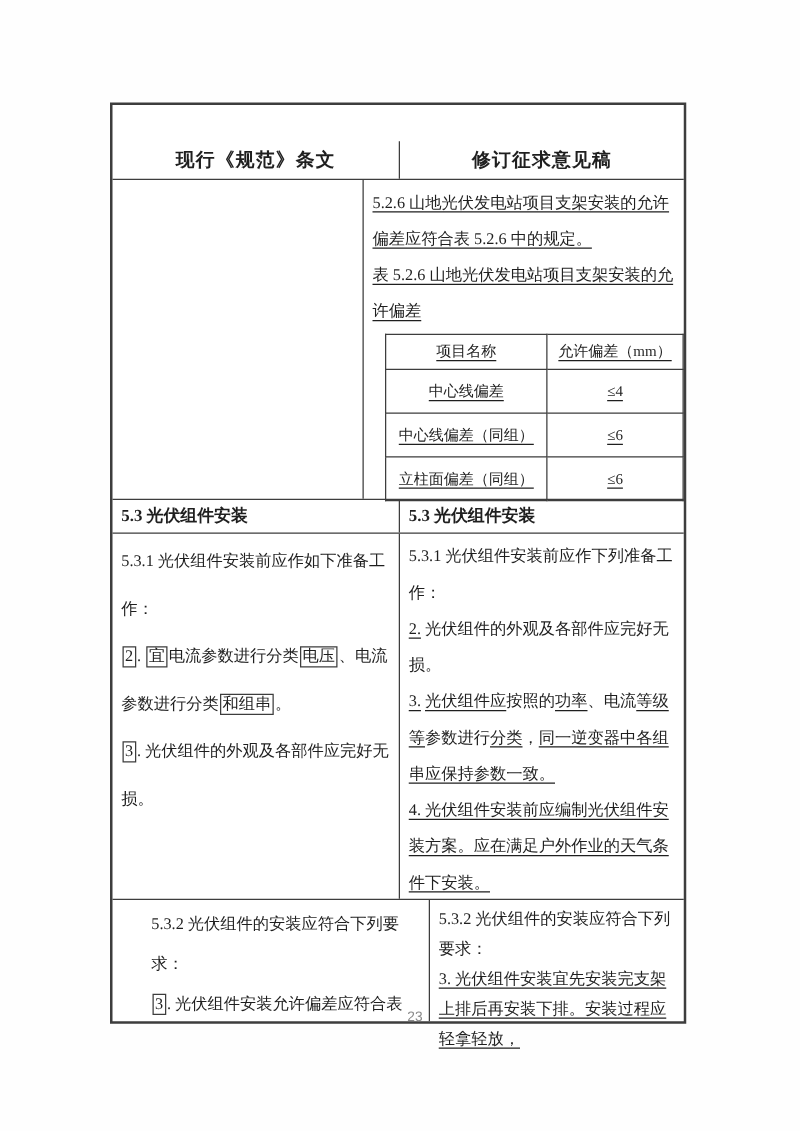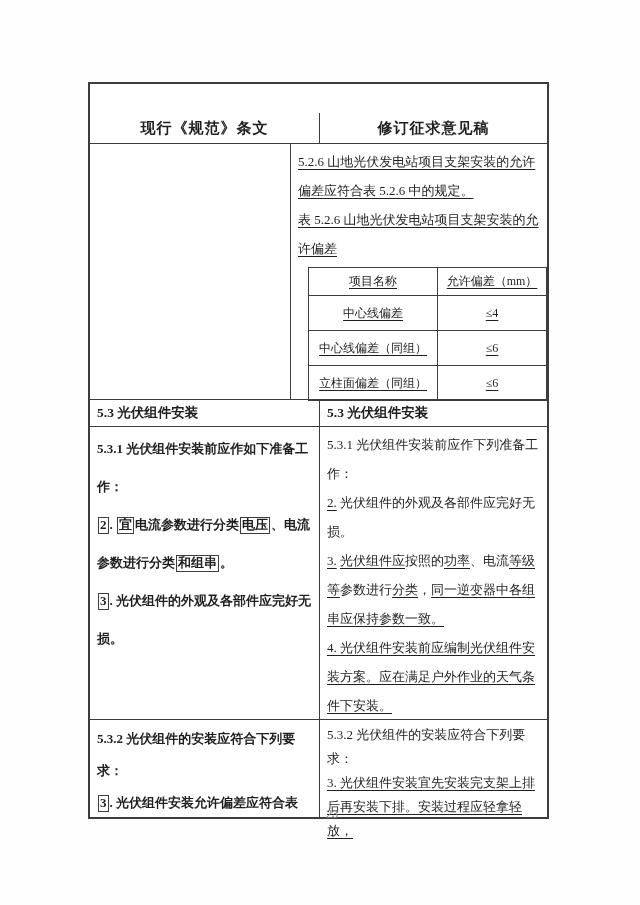--- a/index.html
+++ b/index.html
@@ -13,31 +13,31 @@
     overflow:hidden;
   }
   .doc-table {
     position:absolute; left:88px; top:82px; width:461px;
     border:2px solid #3d3d3d;
     background:#fff;
   }
   .trow { display:flex; }
   .trow + .trow { border-top:1.5px solid #3d3d3d; }
   .cell { position:relative; }
-  .cl { width:230px; border-right:1.5px solid #3d3d3d;font-weight:bold; }
+  .cl { width:230px; border-right:1.5px solid #3d3d3d; }
   .cr { flex:1; }
   .th {
     display:flex; align-items:center; justify-content:center;
     font-weight:bold; font-size:15px; letter-spacing:1px;
   }
   .h-head { height:30px;margin-top:29px; }
   .h-526  { height:256px; }
   .h-53   { height:27px; }
   .h-531  { height:293px; }
-  .h-532  { height:98px; }
+  .h-532  { height:98px;padding-left:24px; }
   .cell .pad { padding:3px 7px 0 7px; }
   .para { margin:0; }
   .lh29 { line-height:29px; font-size:13px; }
   .lh38 { line-height:38px; font-size:13px; }
   .lh32 { line-height:32px; font-size:13px; }
   .lh24 { line-height:24px; font-size:13px; }
   .bold-row {
     font-weight:bold; font-size:13.5px;
     display:flex; align-items:center; padding:0 7px;
   }

